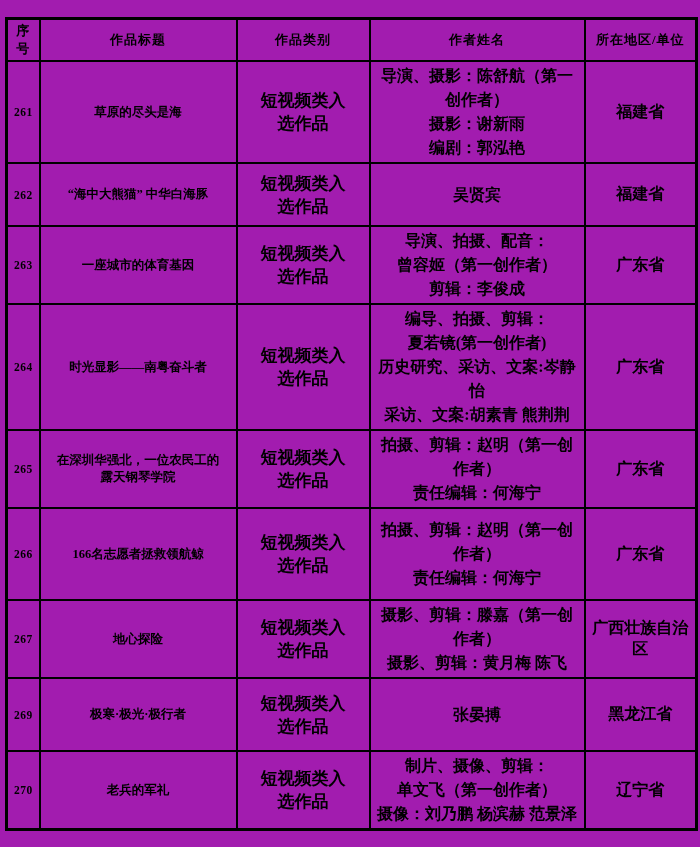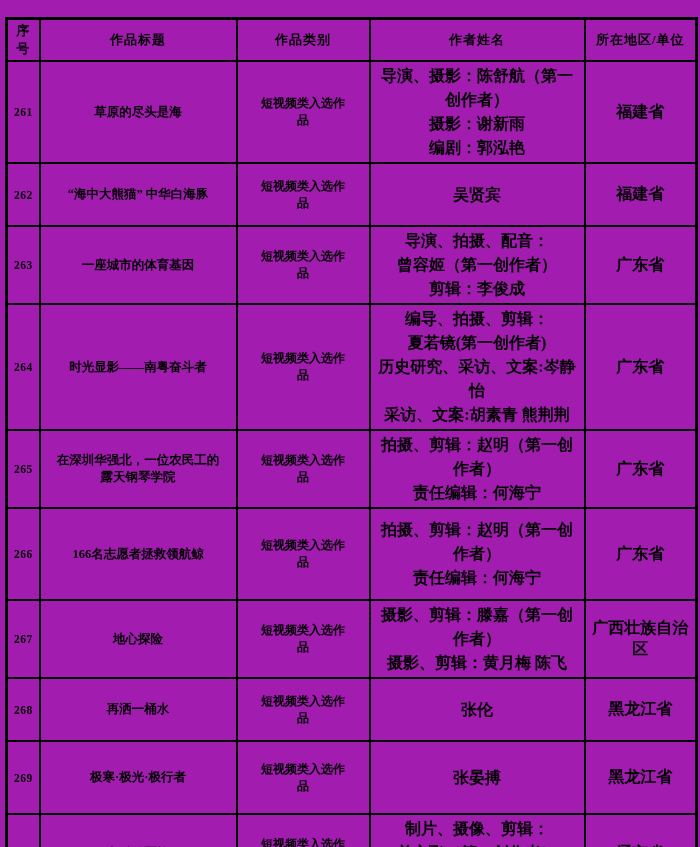--- a/index.html
+++ b/index.html
@@ -43,21 +43,21 @@
     letter-spacing: 0.5px;
     margin-left: 12px;
   }
   td.title-cell {
     font-size: 12.5px;
     line-height: 17px;
     white-space: pre-line;
     padding: 2px 6px;
   }
   td.category-cell {
-    font-size: 12px;
+    font-size: 17px;
     padding: 2px 18px;
   }
   td.authors-cell {
     font-size: 16px;
     line-height: 24px;
     white-space: pre-line;
     padding: 2px 3px;
   }
   td.region-cell {
     font-size: 16px;
@@ -137,27 +137,20 @@
         <td class="region-cell">广东省</td>
       </tr>
       <tr style="height:74px">
         <td class="no-cell">267</td>
         <td class="title-cell">地心探险</td>
         <td class="category-cell">短视频类入选作品</td>
         <td class="authors-cell">摄影、剪辑：滕嘉（第一创作者）
 摄影、剪辑：黄月梅 陈飞</td>
         <td class="region-cell">广西壮族自治区</td>
       </tr>
-      <tr style="height:63px">
-        <td class="no-cell">268</td>
-        <td class="title-cell">再洒一桶水</td>
-        <td class="category-cell">短视频类入选作品</td>
-        <td class="authors-cell">张伦</td>
-        <td class="region-cell">黑龙江省</td>
-      </tr>
       <tr style="height:73px">
         <td class="no-cell">269</td>
         <td class="title-cell">极寒·极光·极行者</td>
         <td class="category-cell">短视频类入选作品</td>
         <td class="authors-cell">张晏搏</td>
         <td class="region-cell">黑龙江省</td>
       </tr>
       <tr style="height:65px">
         <td class="no-cell">270</td>
         <td class="title-cell">老兵的军礼</td>

